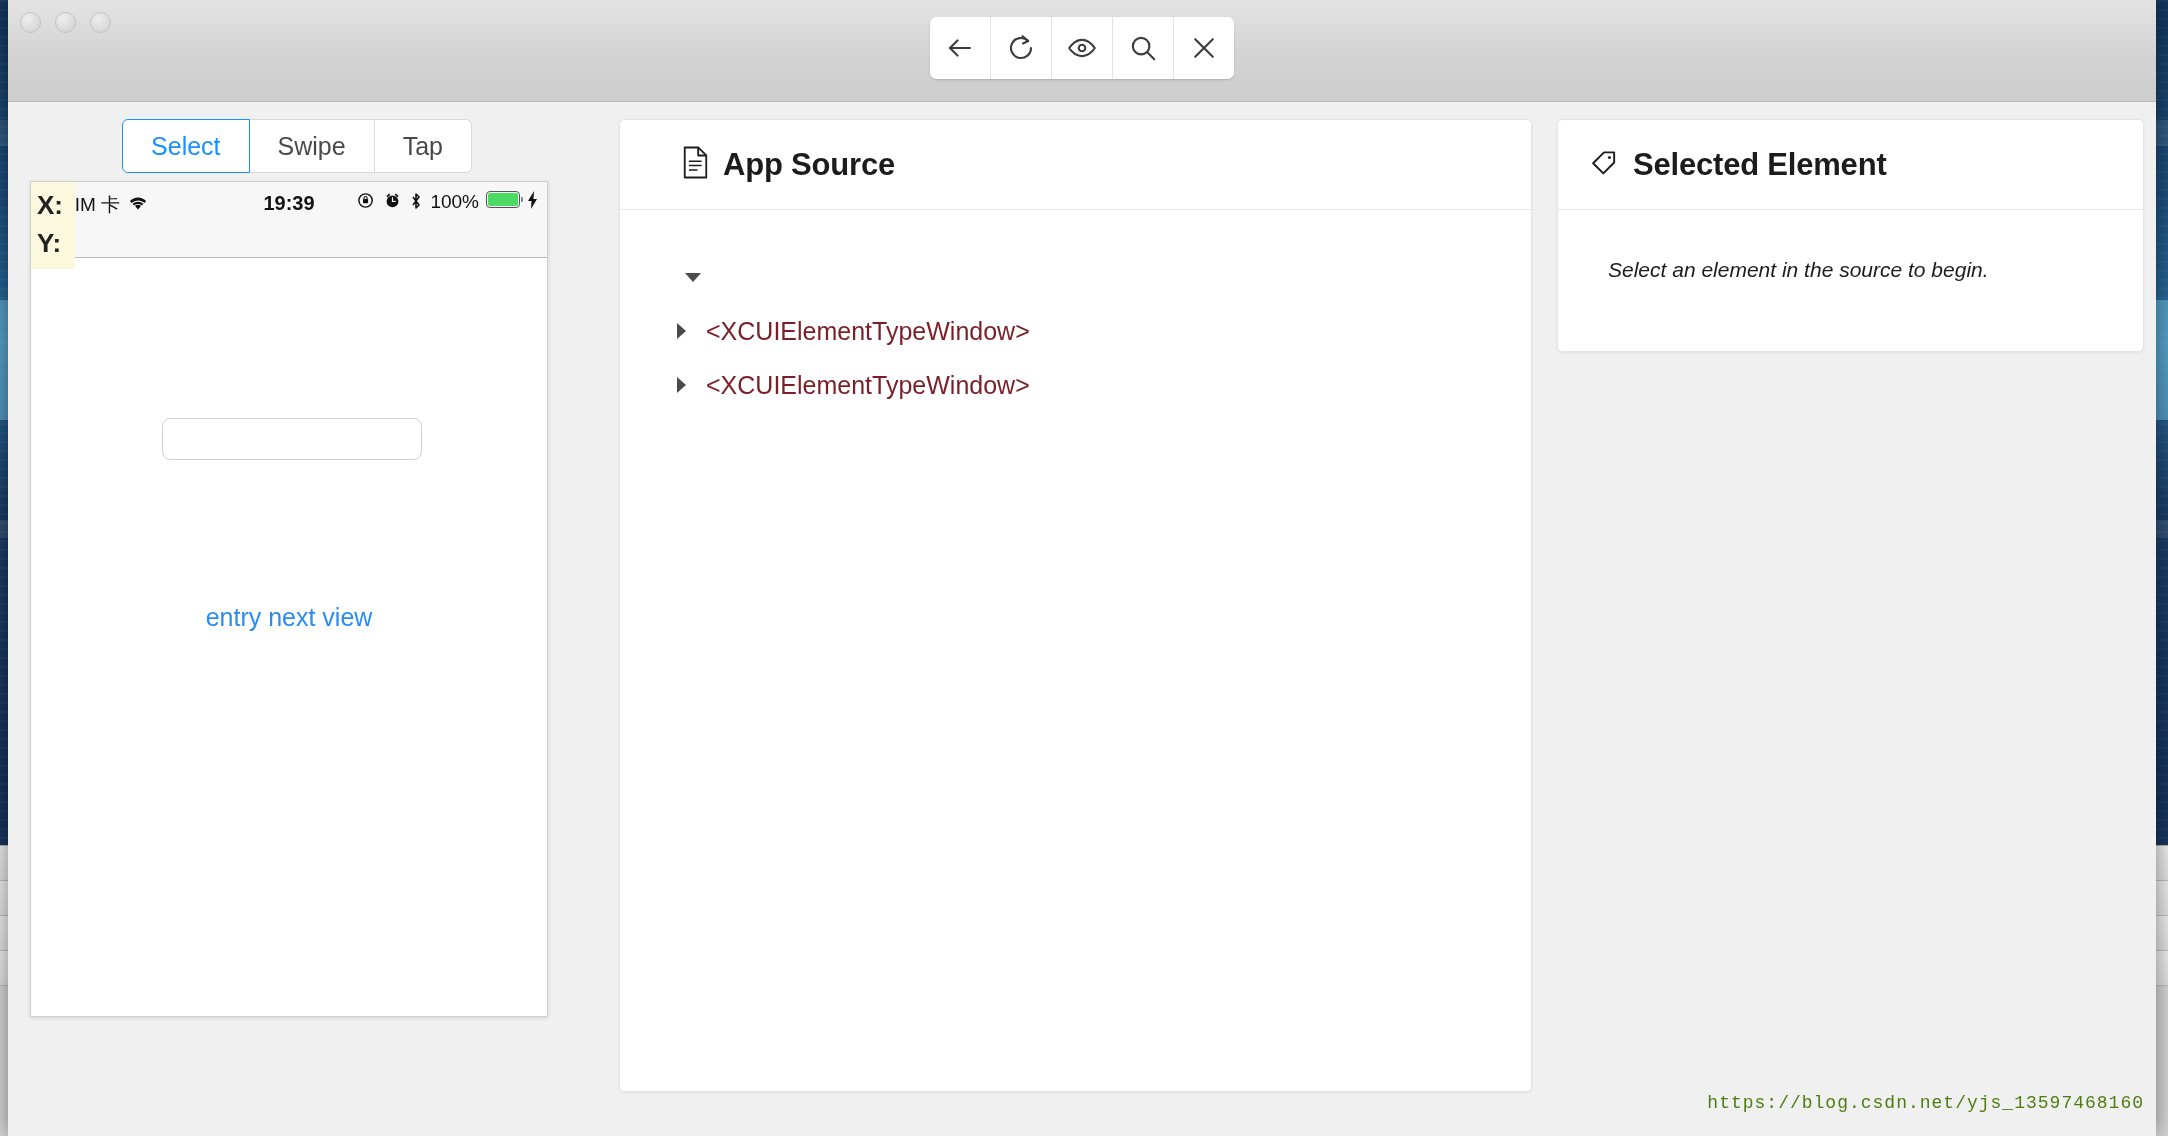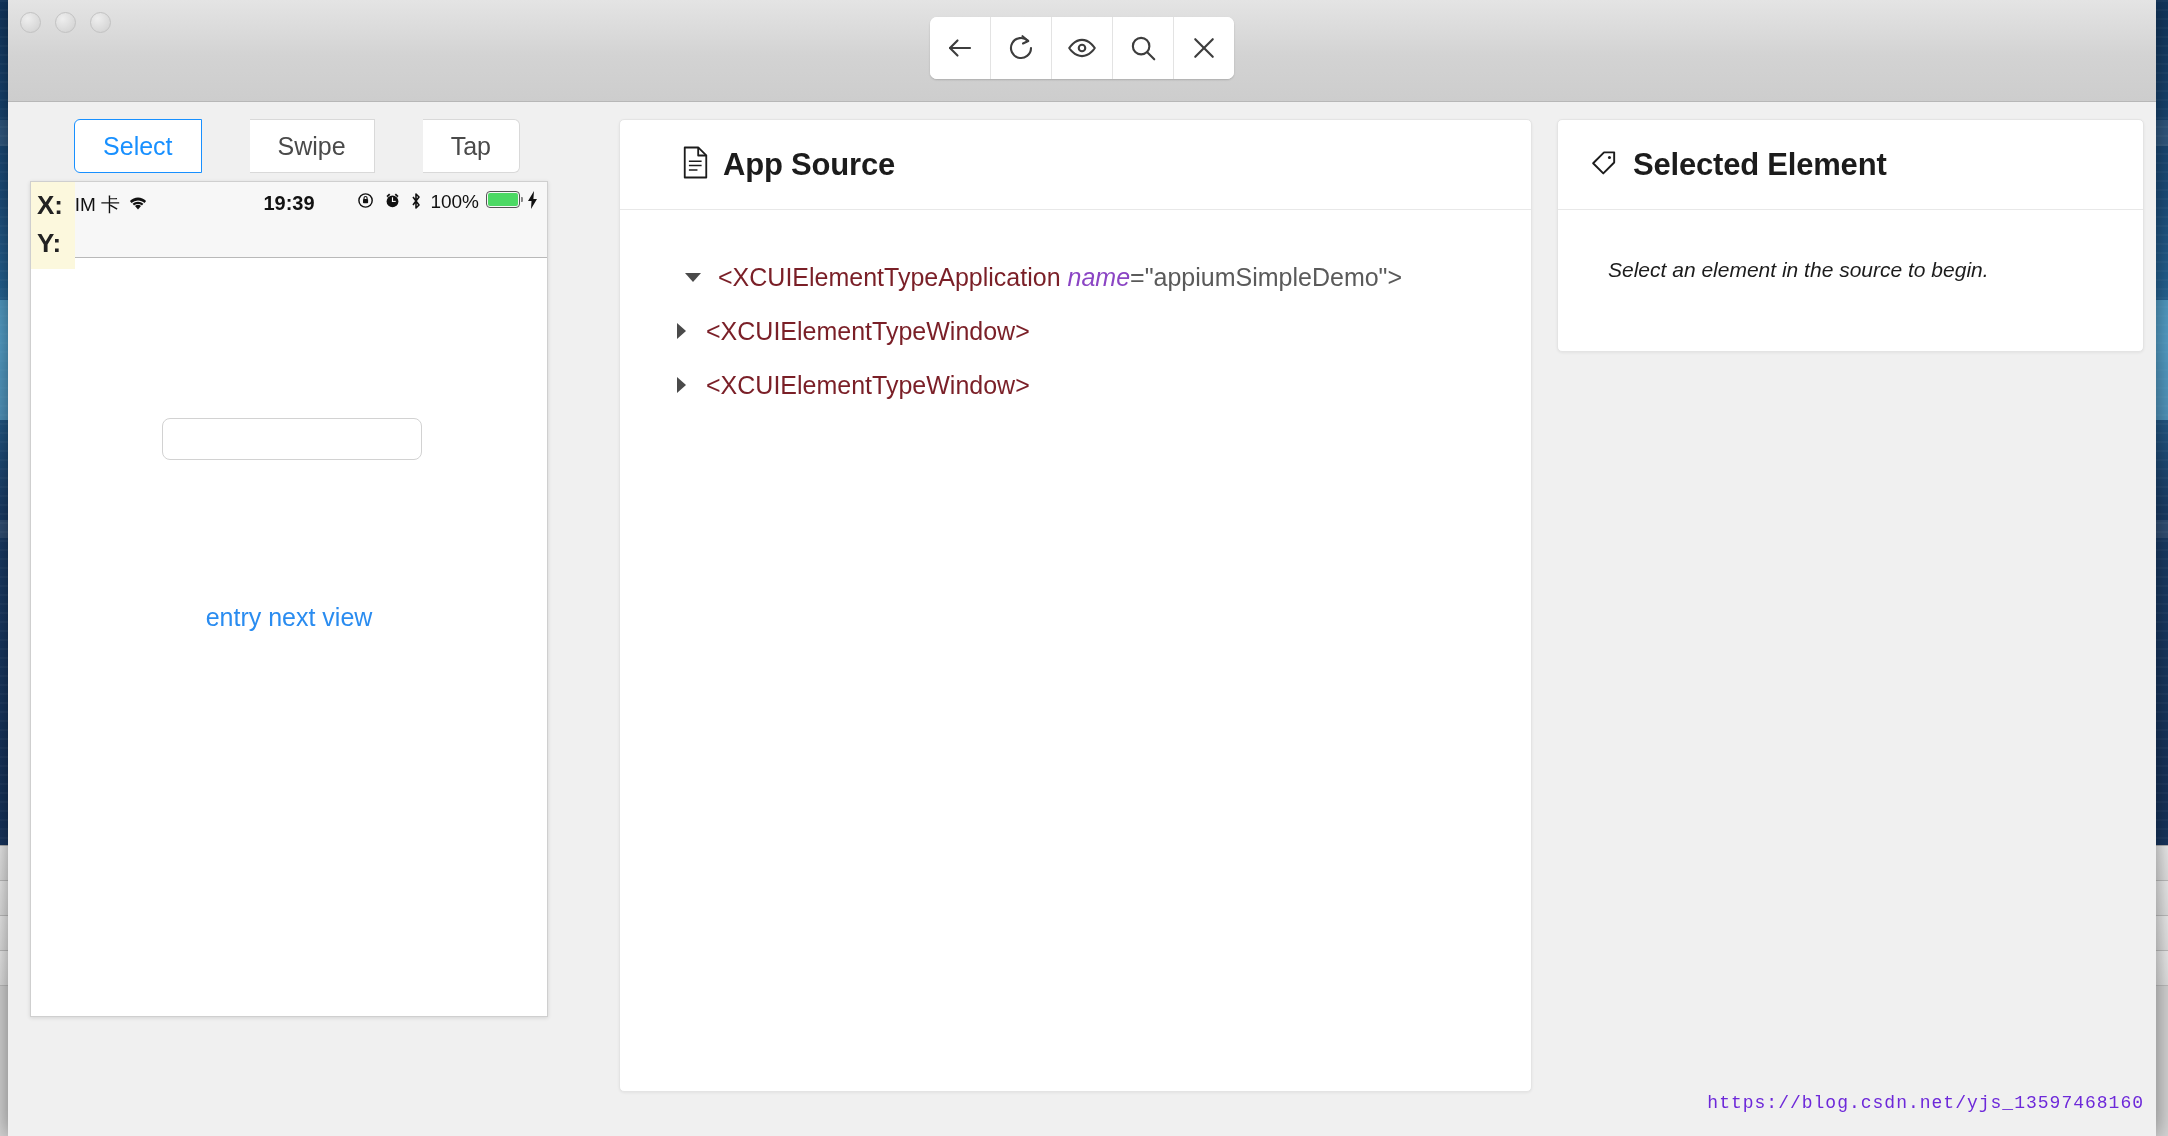--- a/index.html
+++ b/index.html
@@ -119,21 +119,20 @@
   #device-col {
     position: absolute;
     left: 15px;
     top: 0;
     width: 548px;
   }
   .mode-tabs {
     display: flex;
     justify-content: center;
     padding-top: 17px;
-    gap: 48px;
   }
   .mode-tabs .mtab {
     min-width: 92px;
     padding: 0 28px;
     height: 54px;
     line-height: 52px;
     text-align: center;
     font-size: 25px;
     color: #4a4a4a;
     background: #fff;
@@ -372,21 +371,21 @@
     font-style: italic;
     color: #1c1c1c;
   }
 
   .watermark {
     position: absolute;
     right: 12px;
     bottom: 24px;
     font-family: "Liberation Mono", monospace;
     font-size: 18px;
-    color: #6d28d9;
+    color: #4d7c0f;
     letter-spacing: 1px;
     user-select: none;
   }
 </style>
 </head>
 <body>
 
 <div id="desktop">
   <div class="bg-strip"></div>
   <div class="bg-band" style="top:120px;height:26px;"></div>
@@ -546,21 +545,20 @@
         <span class="ttl">App Source</span>
       </div>
 
       <div class="card-body">
         <div class="tree">
 
           <div class="tree-node indent-1">
             <span class="caret">
                 <i class="tri-down"></i>
               </span>
-            <span class="txt"><span class="tag-name">&lt;XCUIElementTypeApplication</span> <span class="attr-name">name</span><span class="attr-val">="appiumSimpleDemo"&gt;</span></span>
           </div>
 
           <div class="tree-node indent-2">
             <span class="caret">
                 <i class="tri-right"></i>
               </span>
             <span class="txt tag-name">&lt;XCUIElementTypeWindow&gt;</span>
           </div>
 
           <div class="tree-node indent-2">

